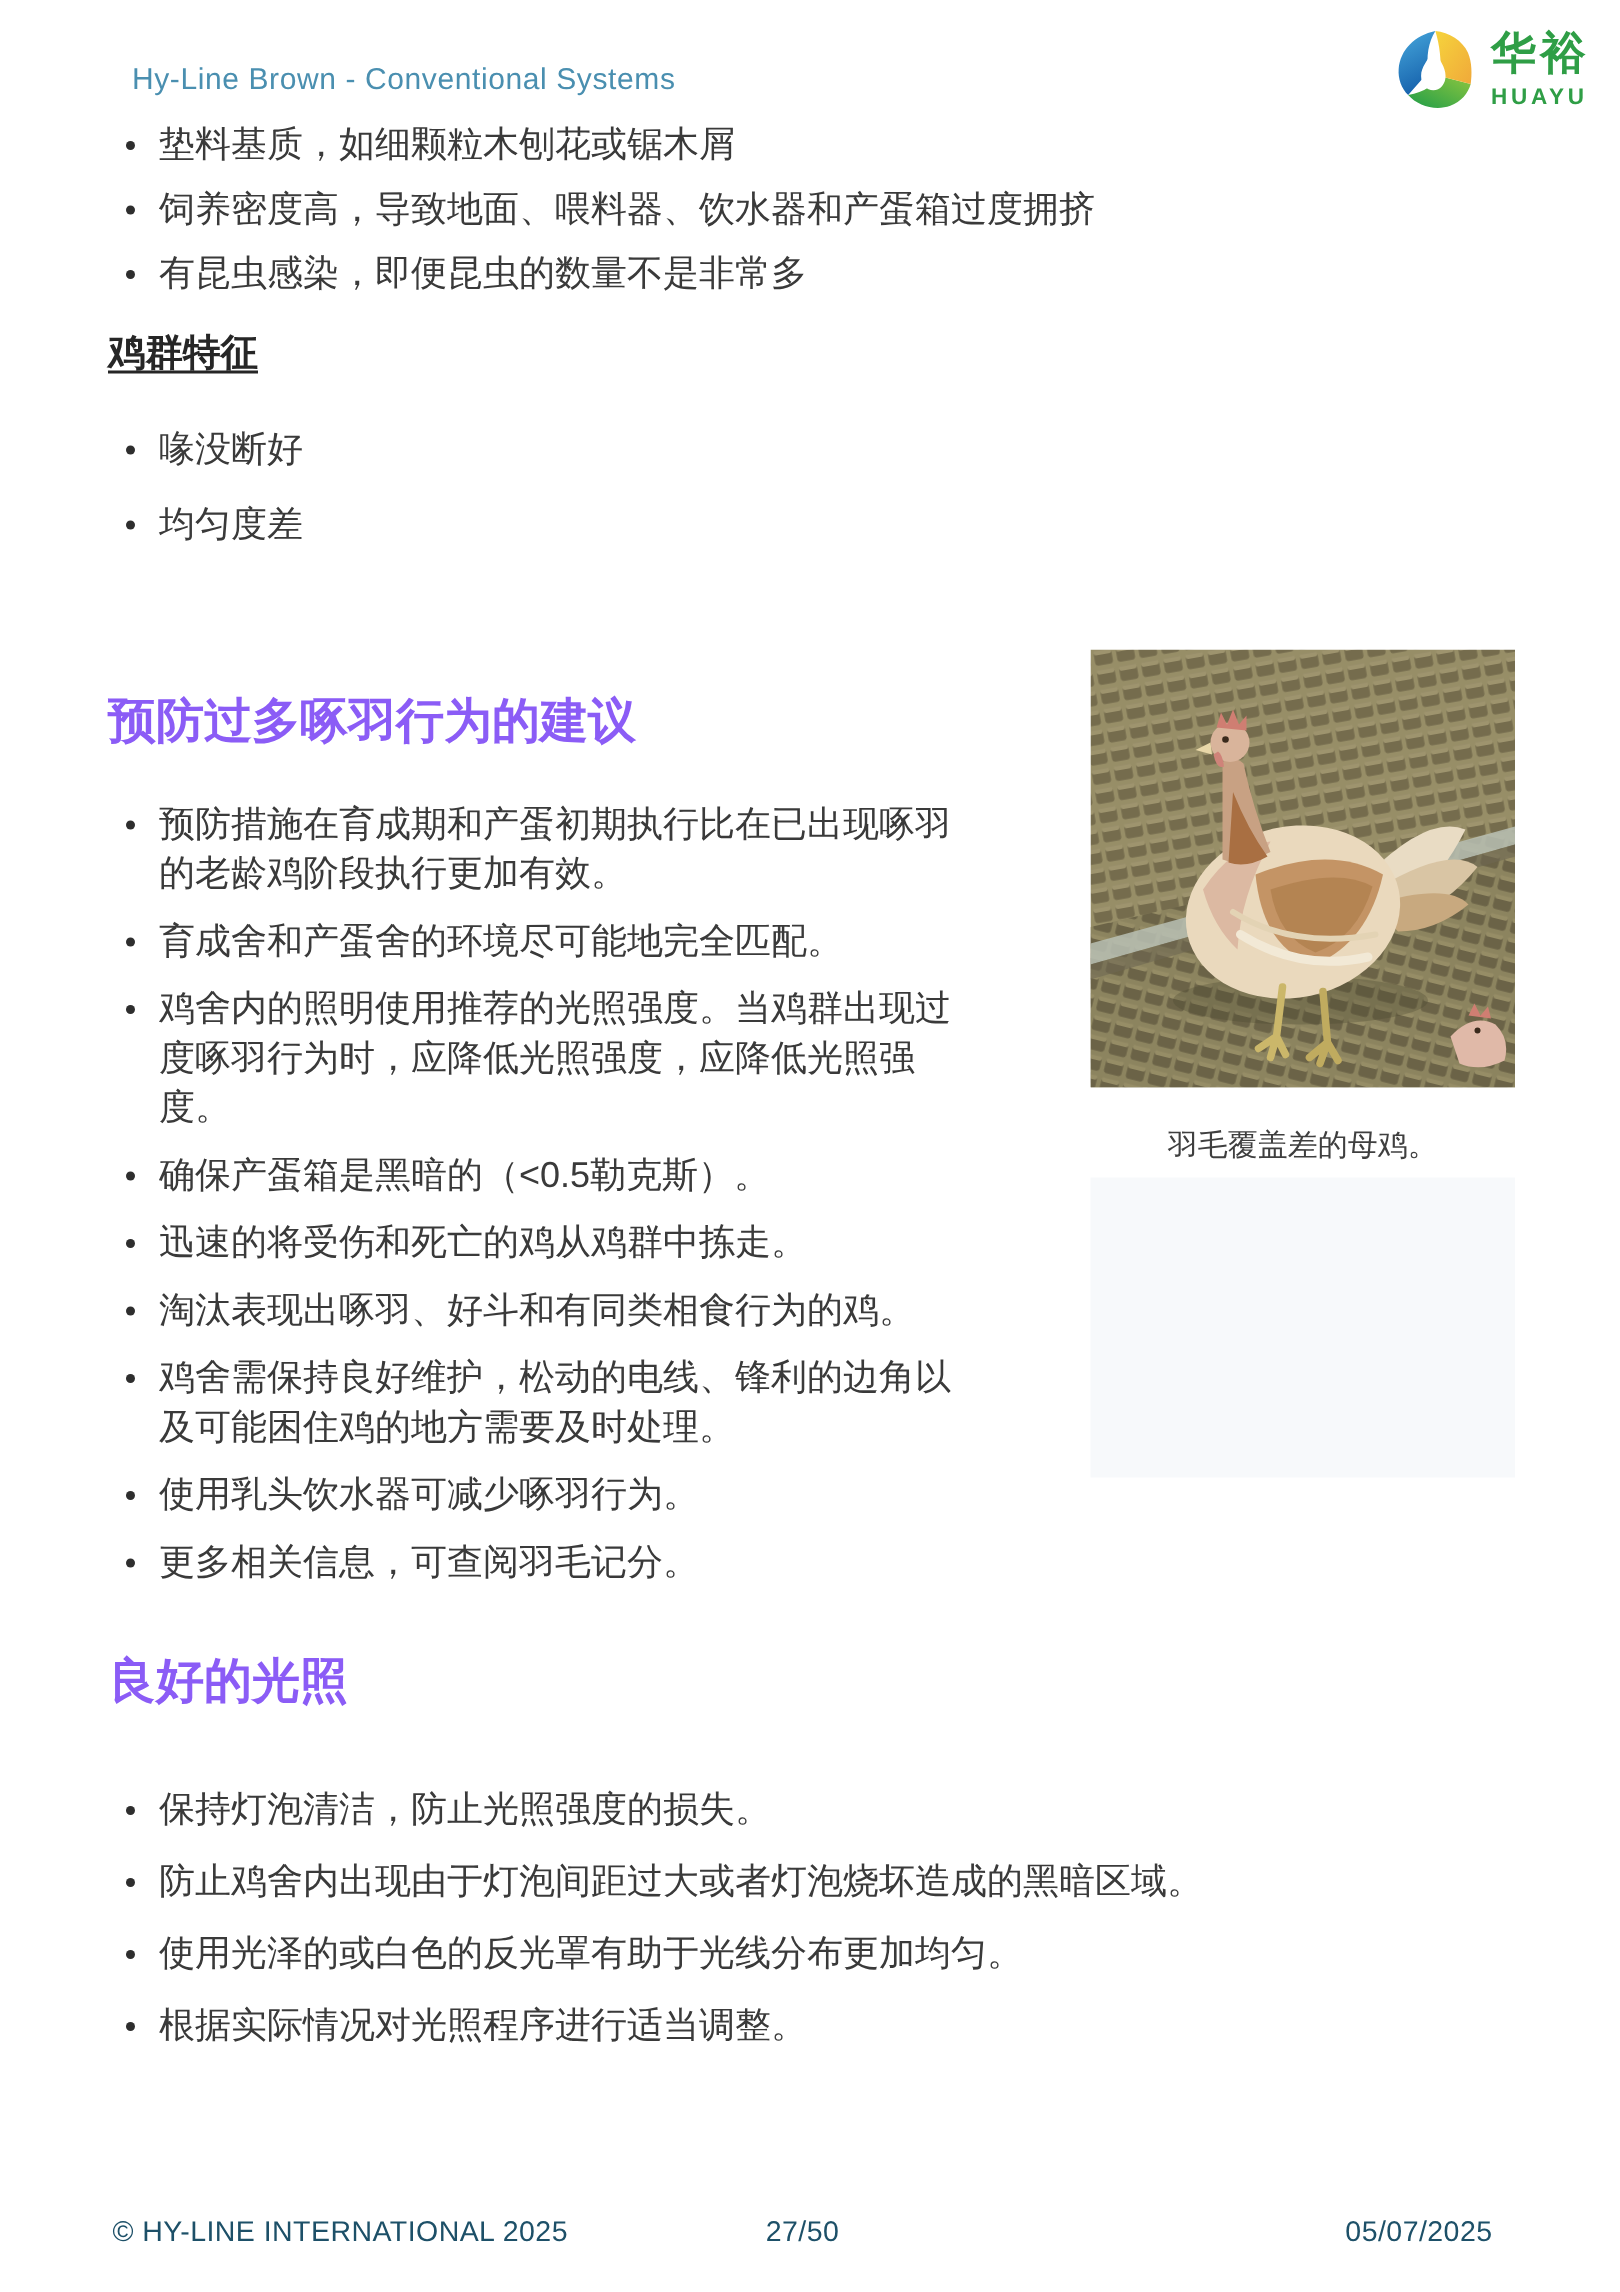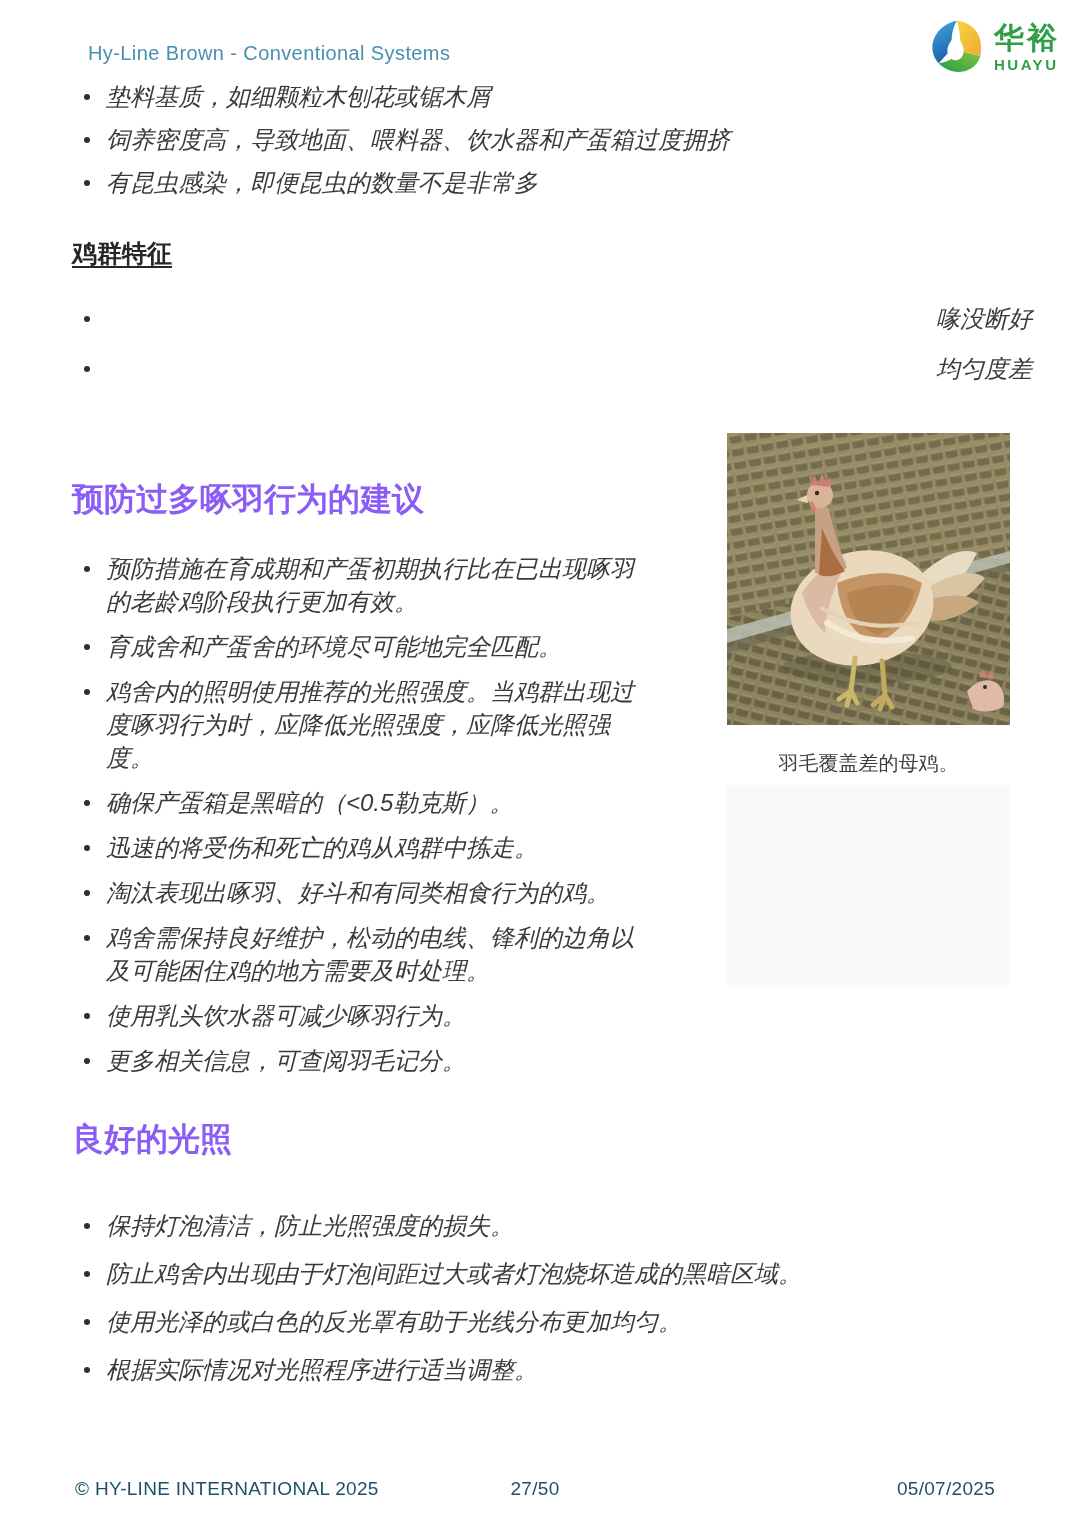--- a/index.html
+++ b/index.html
@@ -18,47 +18,46 @@
     position:absolute; top:42px; left:88px;
     font-size:20px; letter-spacing:0.4px;
     color:#4a8fb0;
   }
   .logo {
     position:absolute; top:18px; right:20px;
     display:flex; align-items:center; gap:9px;
   }
   .logo-mark { width:58px; height:58px; display:block; }
   .logo-text { display:flex; flex-direction:column; line-height:1; }
-  .logo-text-cn { font-size:30px; font-weight:700; color:#2f9e46; letter-spacing:3px; }
+  .logo-text-cn { font-size:30px; font-weight:700; color:#2f9e46; letter-spacing:3px;font-family:Liberation Mono, monospace; }
   .logo-text-en { font-size:15px; font-weight:700; color:#2f9e46; letter-spacing:2.5px; margin-top:4px; }
 
   
   .content { position:absolute; top:80px; left:72px; right:48px; }
 
   ul.bullets { list-style:none; }
   ul.bullets li {
     position:relative;
     padding-left:34px;
     font-size:24px;
     line-height:33px;
     color:#3a3a3a;
-    font-style:italic;
   }
   ul.bullets li::before {
     content:"";
     position:absolute; left:12px; top:14px;
     width:6px; height:6px; border-radius:50%;
     background:#2e2e2e;
   }
   ul.intro-list li { margin-bottom:10px; }
-  ul.flock-list { margin-top:32px;text-align:right; }
+  ul.flock-list { margin-top:32px; }
   ul.flock-list li { margin-bottom:17px; }
 
   .flock-heading {
-    margin-top:38px;
+    margin-top:19px;
     font-size:25px; font-weight:700; color:#262626;
     text-decoration:underline;
     text-underline-offset:4px;
     text-decoration-thickness:2px;
   }
 
   .section-heading {
     font-size:32px; font-weight:700; color:#8b5cf6;
     line-height:1.1;
   }

